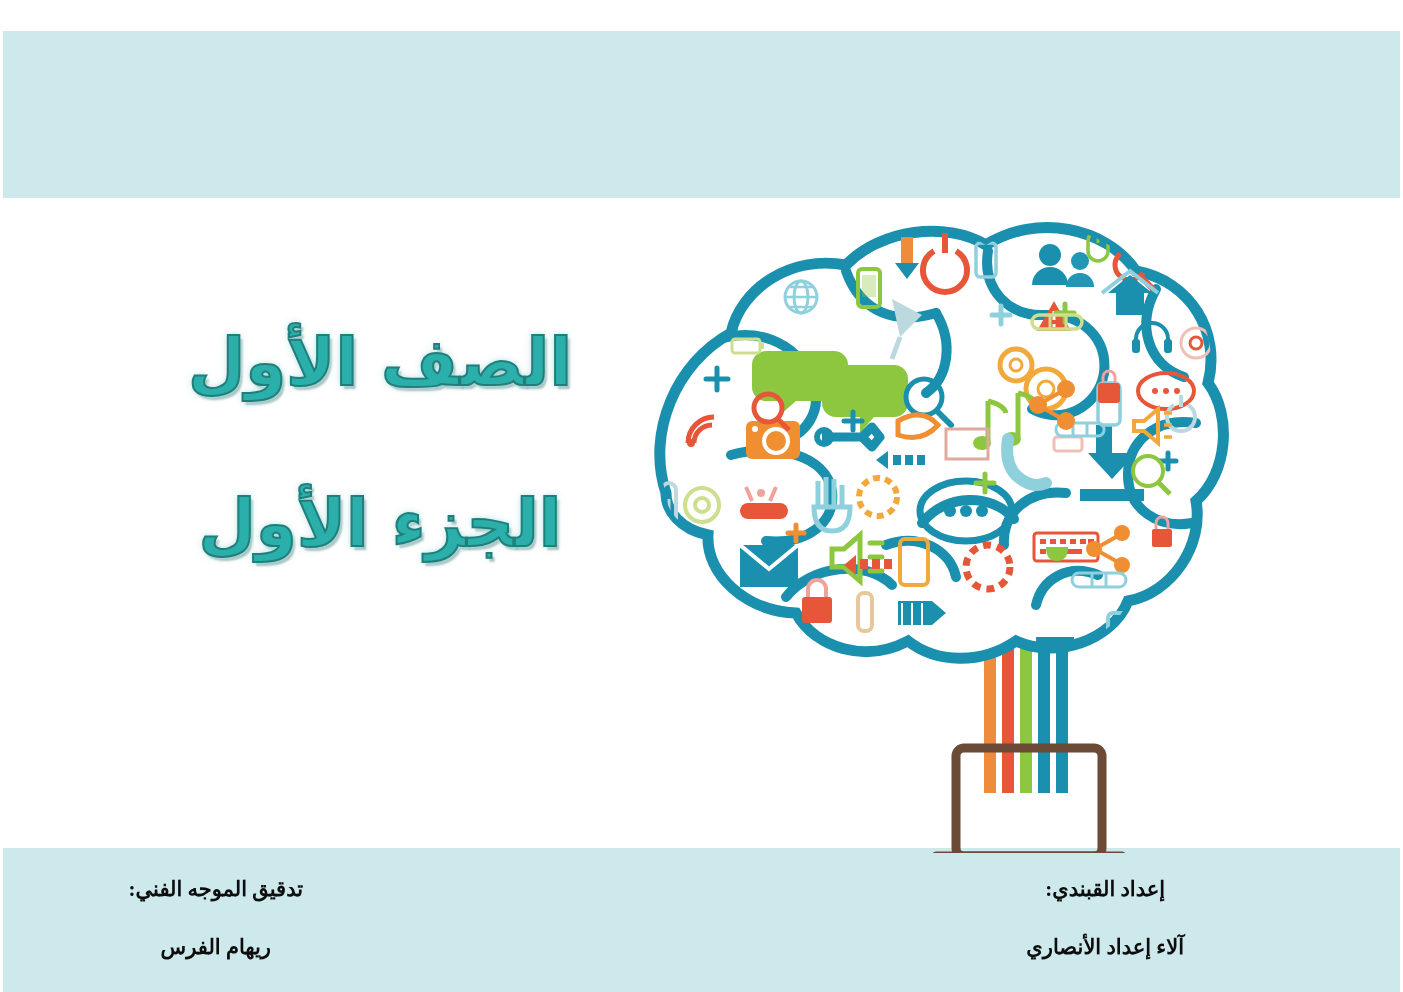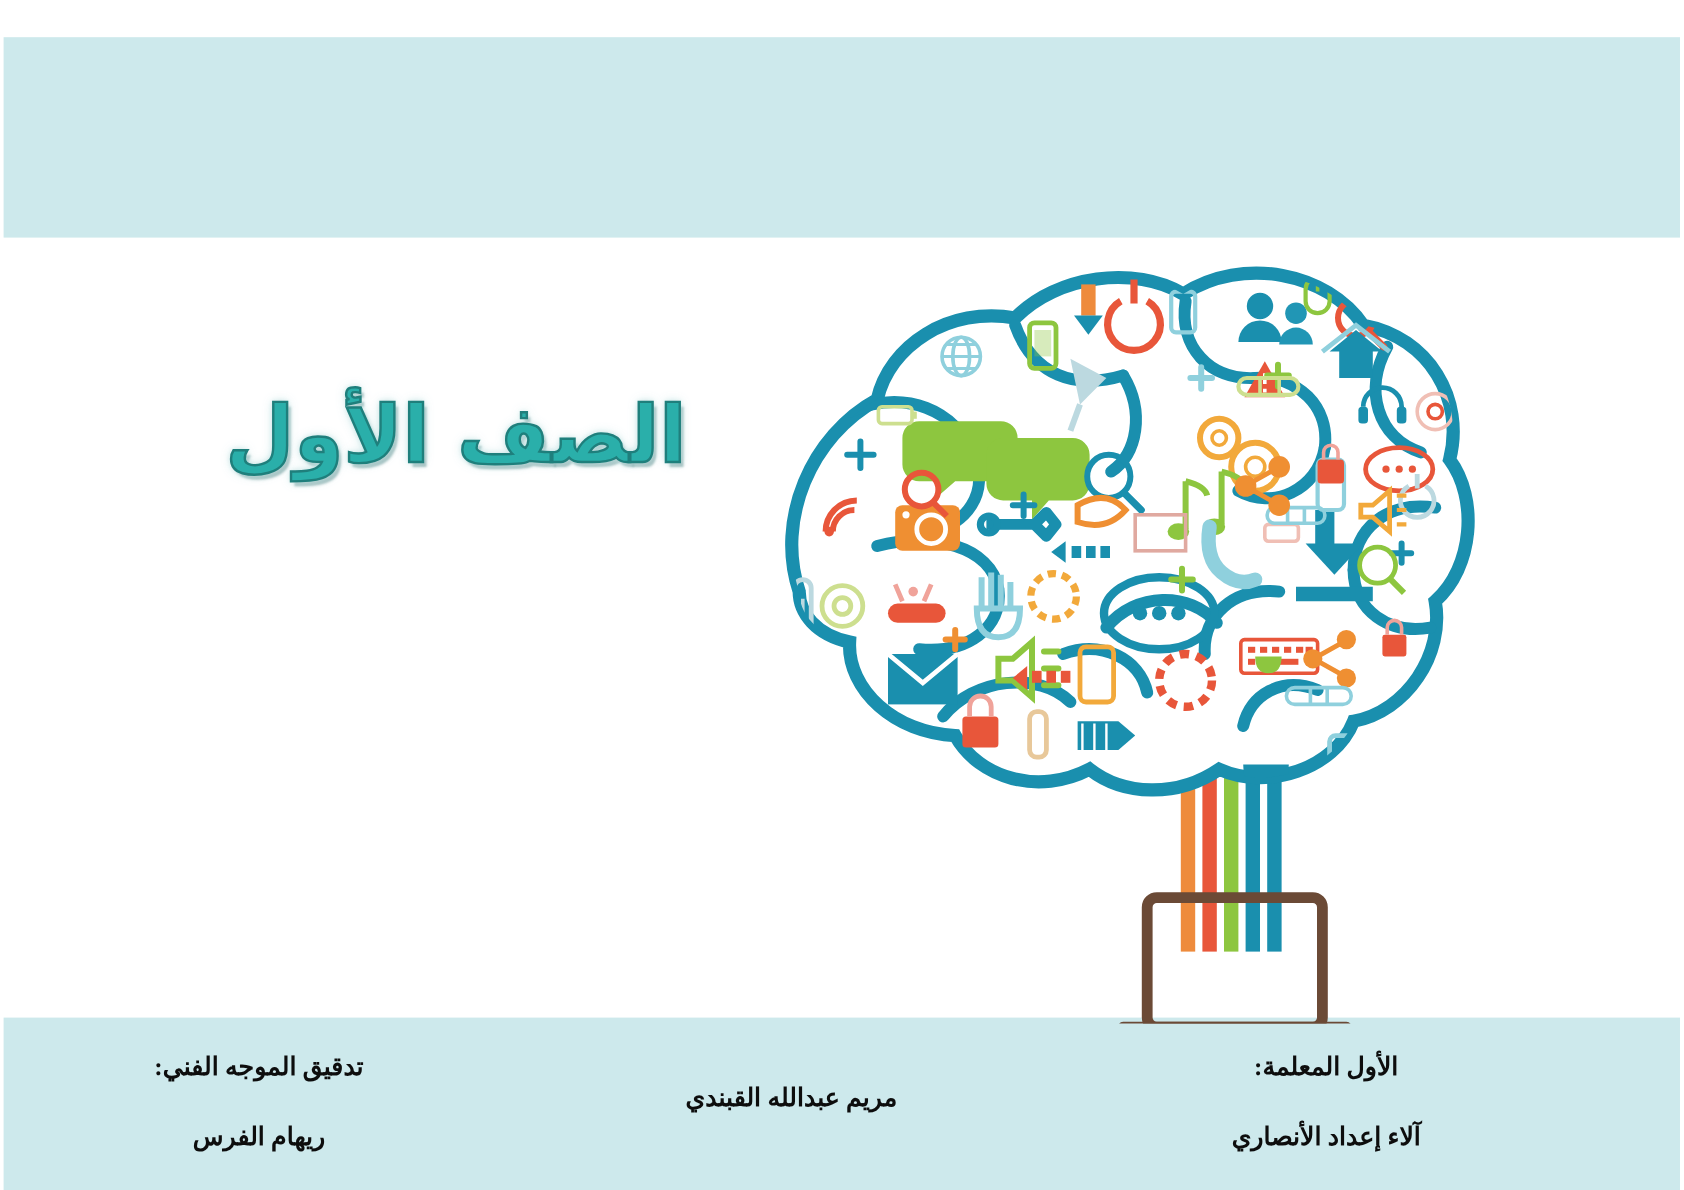--- a/index.html
+++ b/index.html
@@ -101,20 +101,21 @@
 </head>
 <body>
 
 <div class="page">
 
   <div class="band-top"></div>
   <div class="band-bottom"></div>
 
   <div class="title-block">
     <div class="title-line">الصف الأول</div>
+    <div class="title-line second">الجزء الأول</div>
   </div>
 
   <div class="illus">
     <svg viewBox="0 0 600 660" xmlns="http://www.w3.org/2000/svg">
       <defs>
         <clipPath id="brainclip">
           <path d="M30 300 C10 240 40 170 95 140 C105 95 155 62 210 72
                    C245 36 310 28 350 52 C400 20 470 34 500 78
                    C555 88 585 140 572 190 C596 222 592 280 560 308
                    C568 352 536 400 492 408 C476 448 420 466 380 448
@@ -546,26 +547,25 @@
         <rect x="320" y="555" width="146" height="108" rx="8" fill="none" stroke="#6b4a36" stroke-width="9"></rect>
         <path d="M300 663 h186 l20 26 h-226 z" fill="none" stroke="#6b4a36" stroke-width="9" stroke-linejoin="round"></path>
         <path d="M290 690 h206" stroke="#6b4a36" stroke-width="9" stroke-linecap="round"></path>
       </g>
     </svg>
   </div>
 
   <div class="credits">
 
     <div class="credit-col col-teacher">
-      <div class="role">الأول المعلمة:</div>
+      <div class="role">إعداد القبندي:</div>
       <div class="person">آلاء إعداد الأنصاري</div>
     </div>
 
     <div class="credit-col col-head">
-      <div class="person">مريم عبدالله القبندي</div>
     </div>
 
     <div class="credit-col col-auditor">
       <div class="role">تدقيق الموجه الفني:</div>
       <div class="person">ريهام الفرس</div>
     </div>
 
   </div>
 
 </div>

